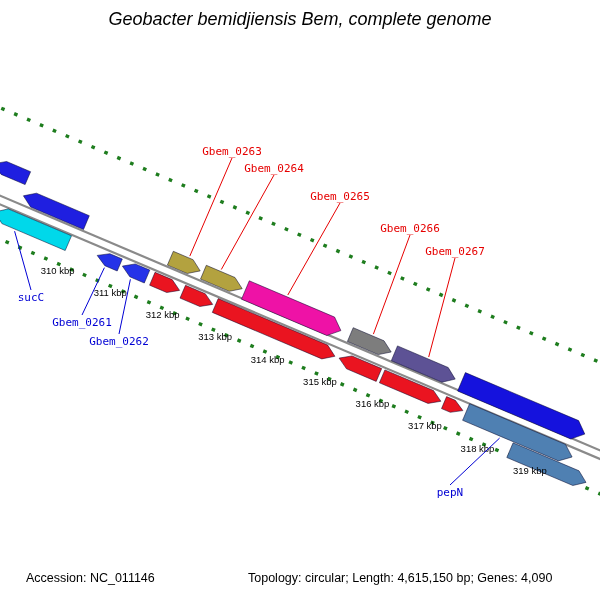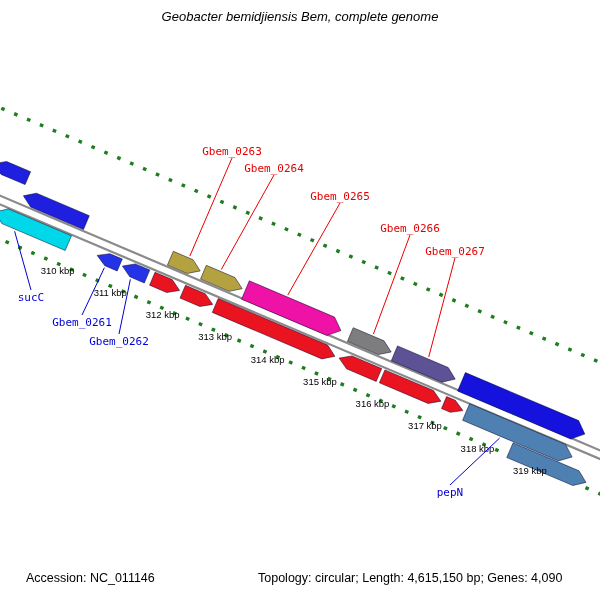--- a/index.html
+++ b/index.html
@@ -2,26 +2,26 @@
 <html><head>
 <meta charset="utf-8">
 <style>
   html,body{margin:0;padding:0;}
   body{
     width:600px;height:600px;position:relative;overflow:hidden;
     background:#ffffff;font-family:"Liberation Sans",sans-serif;
   }
   .title{
     position:absolute;top:9px;left:0;width:600px;text-align:center;
-    font-style:italic;font-size:13px;color:#000;
+    font-style:italic;font-size:18px;color:#000;
   }
   #map{position:absolute;top:0;left:0;}
   .footer span{position:absolute;top:571px;font-size:12.5px;color:#000;white-space:pre;}
   .footer .acc{left:26px;}
-  .footer .stats{left:258px;text-align:right;}
+  .footer .stats{left:248px;text-align:right;}
 </style>
 </head>
 <body>
 
 <div class="title">Geobacter bemidjiensis Bem, complete genome</div>
 
 <svg id="map" width="600" height="600" viewBox="0 0 600 600">
     <line x1="-24.519162701347163" y1="97.2594039439879" x2="699.549955024343" y2="404.6085096136509" stroke="#1e7d1e" stroke-width="3.4" stroke-dasharray="3.6 10.4"></line>
     <line x1="-71.79762924854928" y1="208.6404912117332" x2="652.271488477141" y2="515.9895968813961" stroke="#1e7d1e" stroke-width="3.4" stroke-dasharray="3.6 10.4"></line>
     <line x1="-56.16838410897834" y1="171.82029707363557" x2="667.9007336167119" y2="479.1694027432985" stroke="#8a8a8a" stroke-width="2.2"></line>

